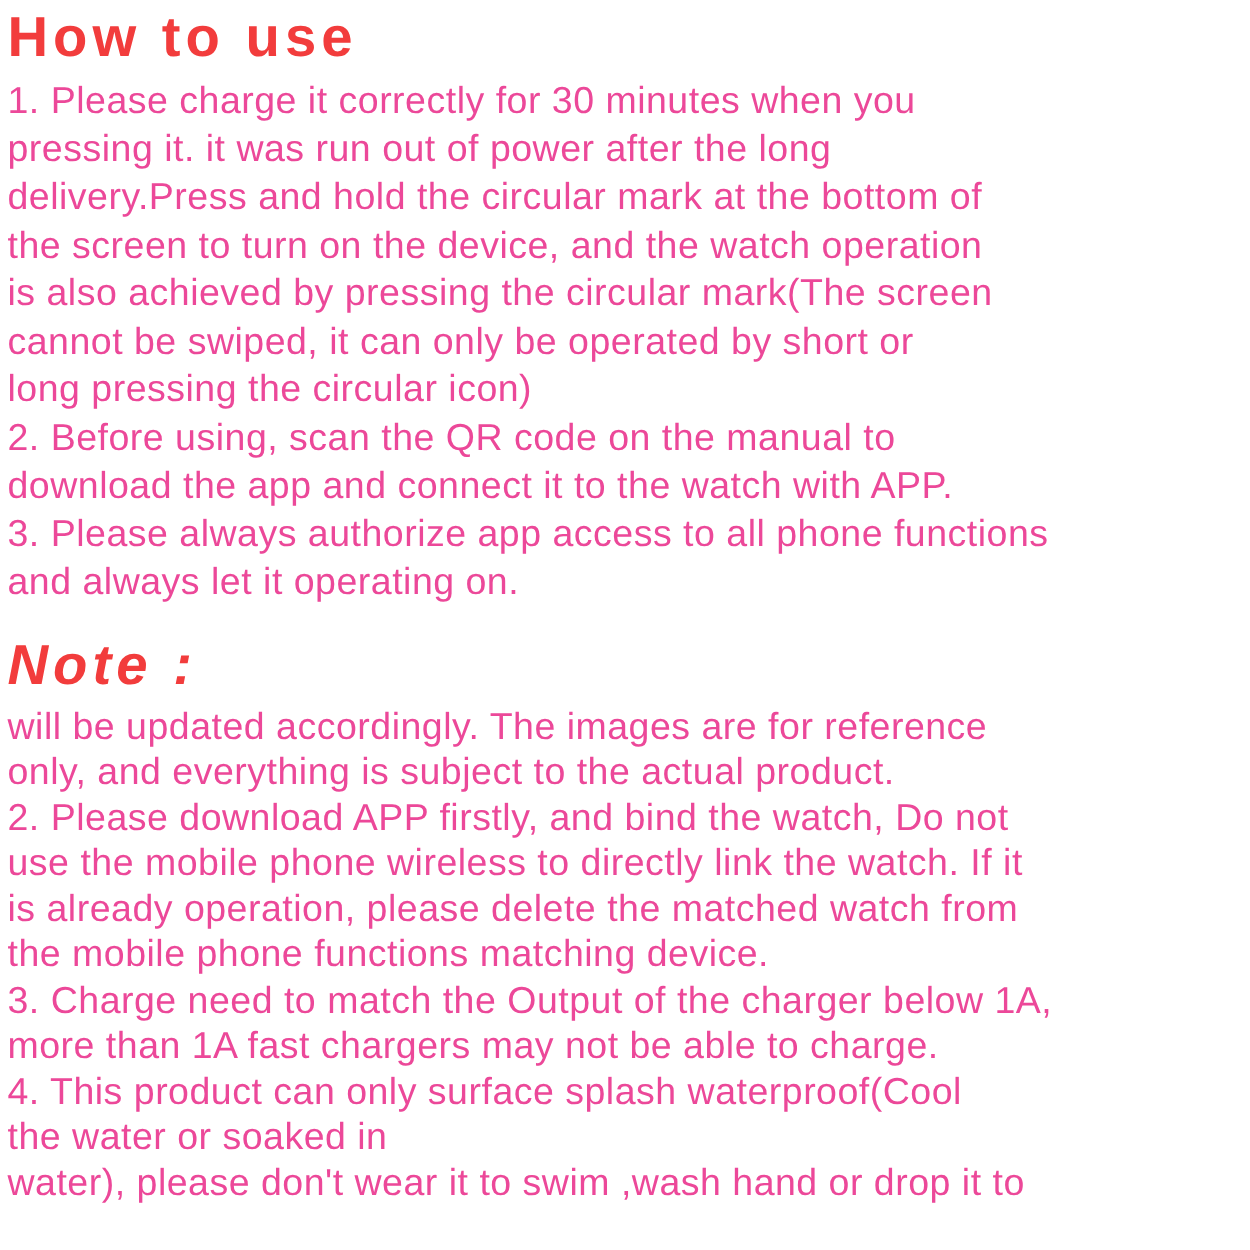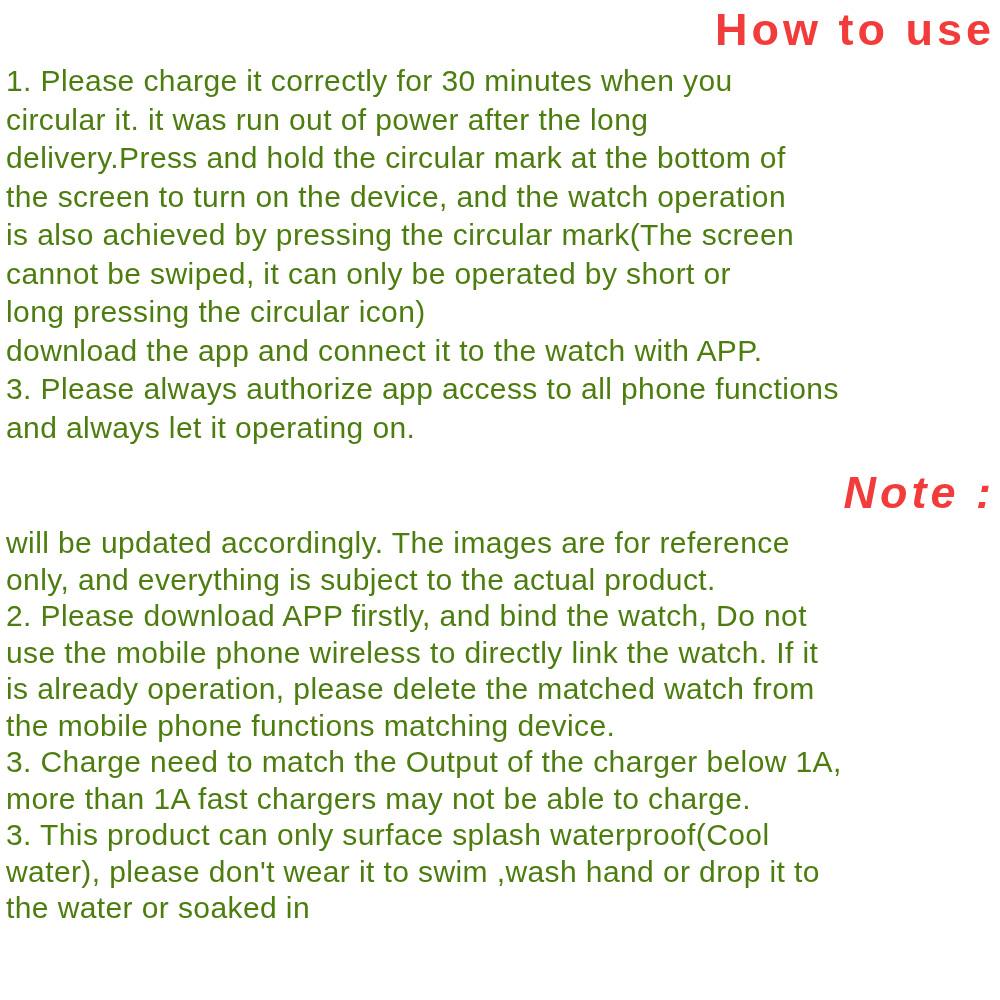--- a/index.html
+++ b/index.html
@@ -8,67 +8,68 @@
     width: 1000px;
     height: 1000px;
     background: #ffffff;
     overflow: hidden;
     box-sizing: border-box;
     padding: 4px 5px 0 6px;
     font-family: "Liberation Sans", "DejaVu Sans", sans-serif;
   }
   h1.sec-heading, h2.sec-heading {
     margin: 0;
-    text-align: right;
+    text-align: left;
     color: #f23c3c;
     font-size: 45px;
     line-height: 48px;
     font-weight: 600;
     letter-spacing: 4px;
     font-family: "Liberation Sans", sans-serif;
   }
   h1.sec-heading { margin: 2px 0 8px 0; }
   h2.sec-heading { margin: 22px 0 8px 0; font-style: italic; }
   .body-lines { color: #1d1d1d; }
   .body-lines .line {
     white-space: nowrap;
     font-size: 30px;
     letter-spacing: 0.4px;
-    color: #4d7c0f;
+    color: #ec4899;
   }
   .howto .line { line-height: 38.5px; }
   .note-lines .line { line-height: 36.5px; }
 </style>
 </head>
 <body>
 
 <div class="page">
   <h1 class="sec-heading">How to use</h1>
 
   <div class="body-lines howto">
       <div class="line">1. Please charge it correctly for 30 minutes when you</div>
-      <div class="line">circular it. it was run out of power after the long</div>
+      <div class="line">pressing it. it was run out of power after the long</div>
       <div class="line">delivery.Press and hold the circular mark at the bottom of</div>
       <div class="line">the screen to turn on the device, and the watch operation</div>
       <div class="line">is also achieved by pressing the circular mark(The screen</div>
       <div class="line">cannot be swiped, it can only be operated by short or</div>
       <div class="line">long pressing the circular icon)</div>
+      <div class="line">2. Before using, scan the QR code on the manual to</div>
       <div class="line">download the app and connect it to the watch with APP.</div>
       <div class="line">3. Please always authorize app access to all phone functions</div>
       <div class="line">and always let it operating on.</div>
     </div>
 
   <h2 class="sec-heading">Note :</h2>
 
   <div class="body-lines note-lines">
       <div class="line">will be updated accordingly. The images are for reference</div>
       <div class="line">only, and everything is subject to the actual product.</div>
       <div class="line">2. Please download APP firstly, and bind the watch, Do not</div>
       <div class="line">use the mobile phone wireless to directly link the watch. If it</div>
       <div class="line">is already operation, please delete the matched watch from</div>
       <div class="line">the mobile phone functions matching device.</div>
       <div class="line">3. Charge need to match the Output of the charger below 1A,</div>
       <div class="line">more than 1A fast chargers may not be able to charge.</div>
-      <div class="line">3. This product can only surface splash waterproof(Cool</div>
+      <div class="line">4. This product can only surface splash waterproof(Cool</div>
+      <div class="line">the water or soaked in</div>
       <div class="line">water), please don't wear it to swim ,wash hand or drop it to</div>
-      <div class="line">the water or soaked in</div>
     </div>
 </div>
 
 </body></html>

